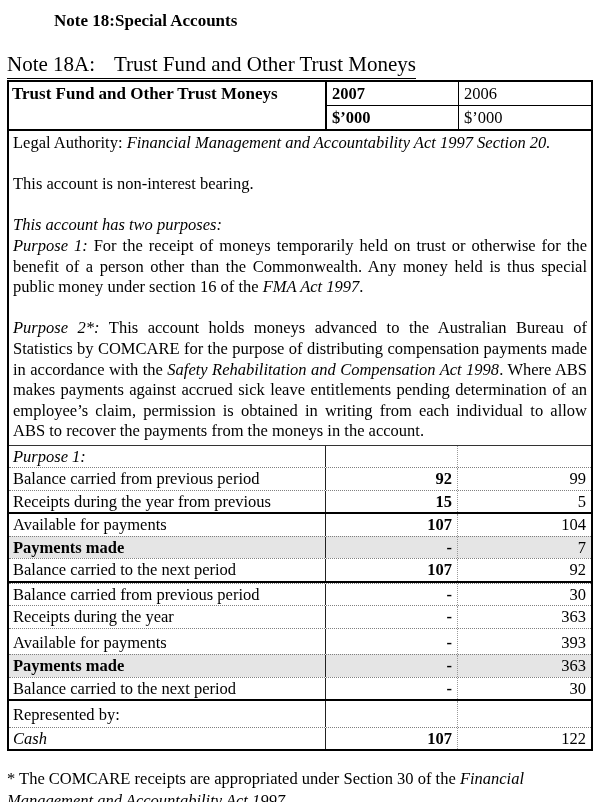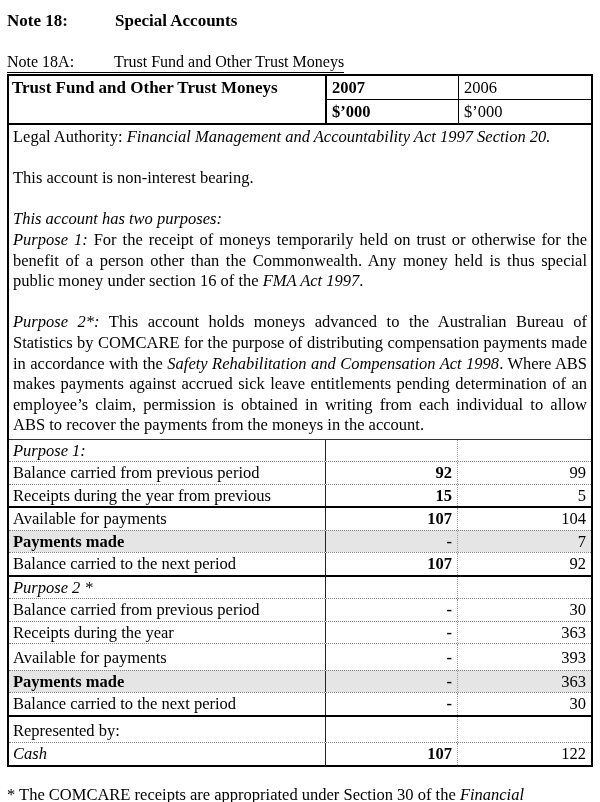--- a/index.html
+++ b/index.html
@@ -7,24 +7,24 @@
   body {
     width: 600px; height: 802px;
     font-family: "Liberation Serif", serif;
     font-size: 16.5px; color: #000;
     overflow: hidden;
   }
   .page { padding: 11px 7px 0 7px; }
 
   
   .heading { font-weight: bold; font-size: 17px; }
-  .heading .hlabel { display: inline-block; width: 108px; }
+  .heading .hlabel { display: inline-block; width: 108px; text-align: right; }
   .subheading-wrap { margin-top: 21px; }
   .subheading {
-    display: inline-block; font-size: 16px;
+    display: inline-block; font-size: 21px;
     border-bottom: 1.6px solid #000; padding-bottom: 1px;
   }
   .subheading .hlabel { display: inline-block; width: 107px; }
 
   
   .acct-table { border: 2.5px solid #000; margin-top: 1px; }
   .grid3 { display: grid; grid-template-columns: 316px 133px 1fr; }
 
   .hdr { border-bottom: 2.2px solid #000; }
   .hdr-title {
@@ -125,25 +125,20 @@
     <div class="grid3 row shaded">
       <div class="lbl">Payments made</div>
       <div class="num cur">-</div>
       <div class="num pri">7</div>
     </div>
     <div class="grid3 row tb">
       <div class="lbl">Balance carried to the next period</div>
       <div class="num cur">107</div>
       <div class="num pri">92</div>
     </div>
-    <div class="grid3 row section nt">
-      <div class="lbl">Purpose 2 *</div>
-      <div class="num cur"></div>
-      <div class="num pri"></div>
-    </div>
     <div class="grid3 row">
       <div class="lbl">Balance carried from previous period</div>
       <div class="num cur">-</div>
       <div class="num pri">30</div>
     </div>
     <div class="grid3 row">
       <div class="lbl">Receipts during the year</div>
       <div class="num cur">-</div>
       <div class="num pri">363</div>
     </div>

